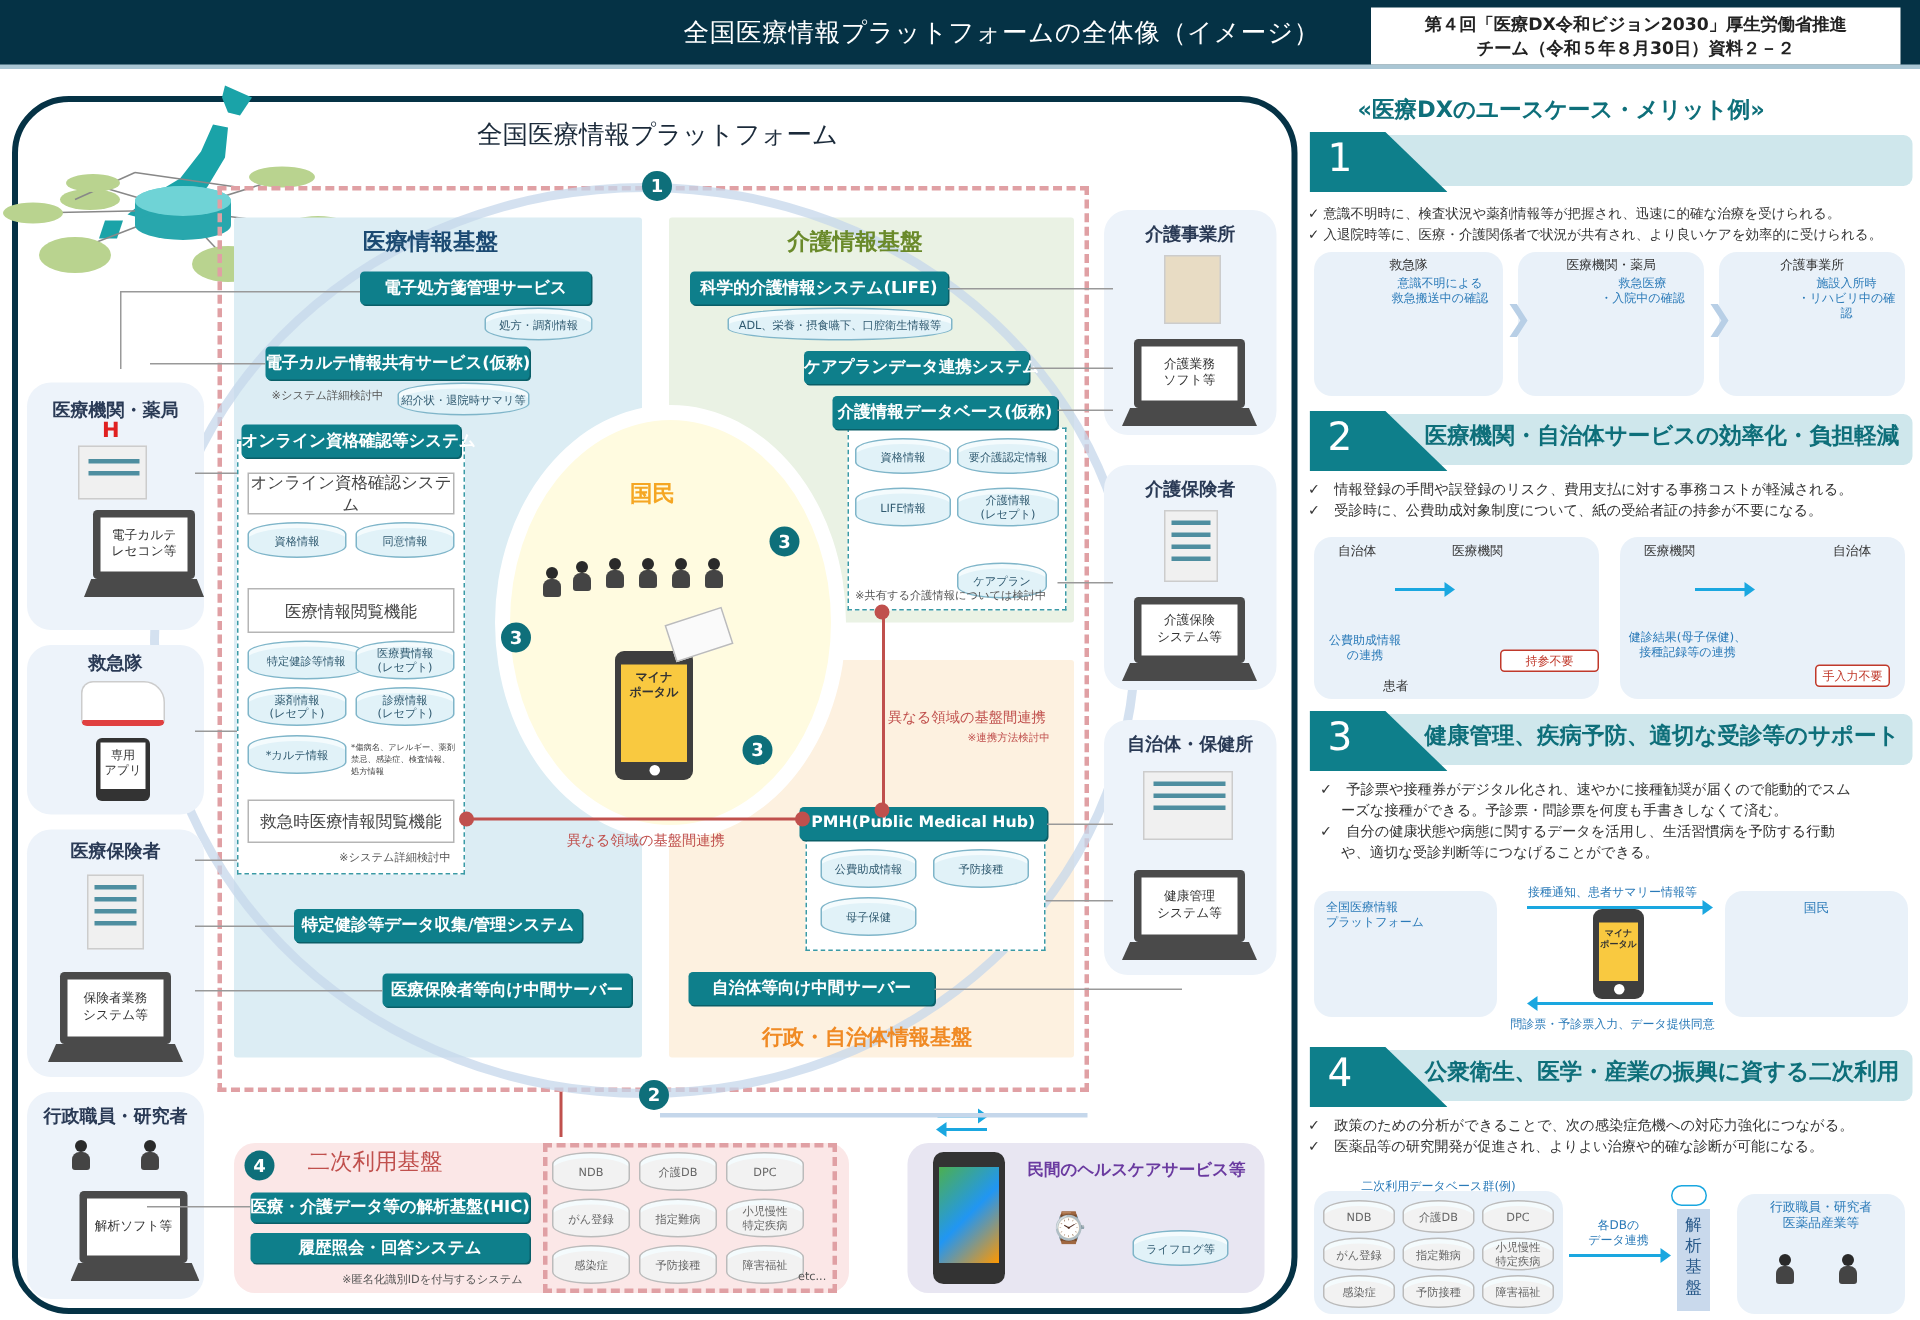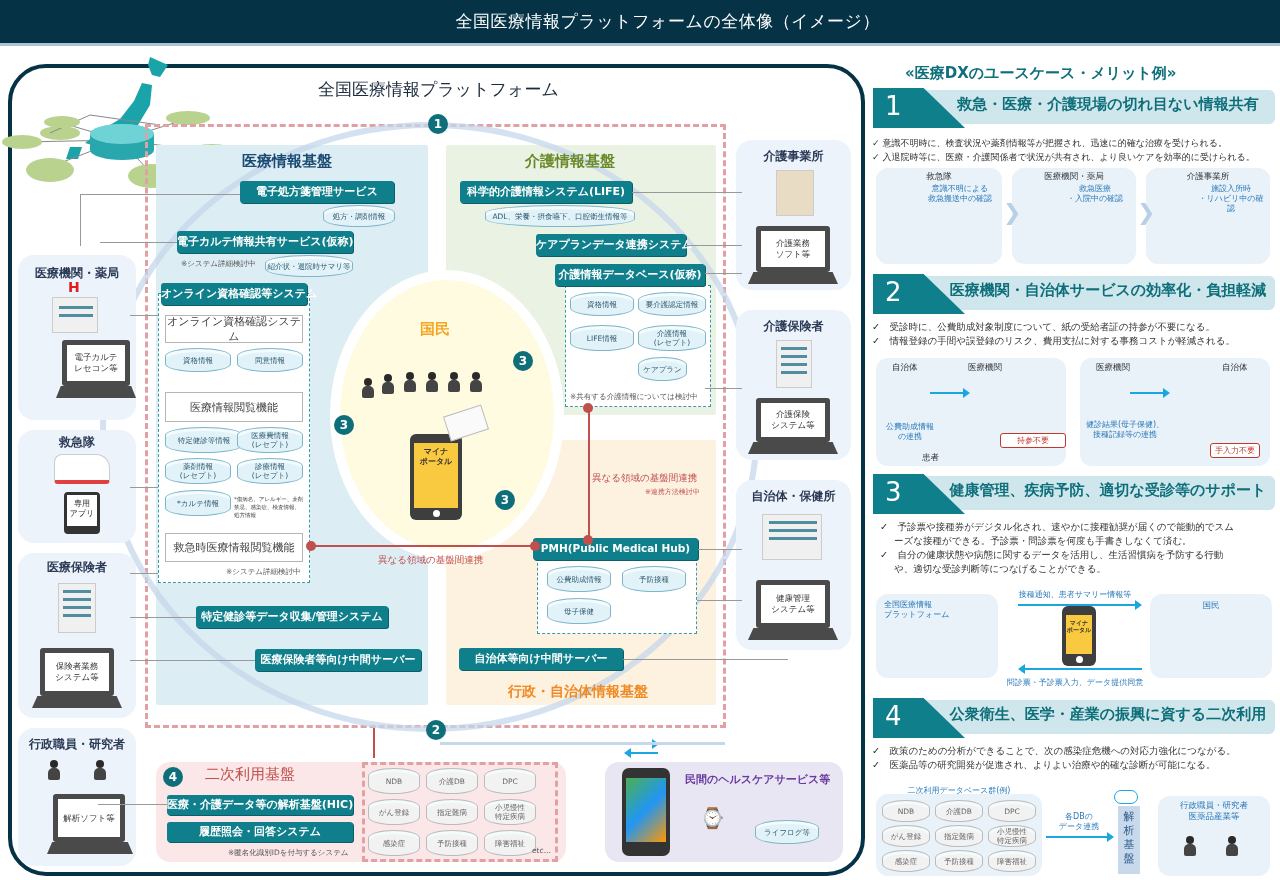--- a/index.html
+++ b/index.html
@@ -45,20 +45,24 @@
 .person:after{content:"";position:absolute;left:0;top:8px;width:12px;height:12px;border-radius:5px 5px 2px 2px;background:#444}
 .phone{position:absolute;background:#3e3e3e;border-radius:6px}
 .phone .sc{position:absolute;left:4px;top:9px;right:4px;bottom:12px;background:#f9c940;font-size:8px;text-align:center;color:#333;line-height:10px;padding-top:4px;font-weight:bold}
 .phone .hb{position:absolute;left:50%;bottom:3px;width:7px;height:7px;margin-left:-3.5px;border-radius:50%;background:#fff}
 </style>
 </head>
 <body>
 
 <div id="topbar" class="abs">
   <div class="abs title">全国医療情報プラットフォームの全体像（イメージ）</div>
+  <div class="abs meta">
+    <div>第４回「医療DX令和ビジョン2030」厚生労働省推進</div>
+    <div>チーム（令和５年８月30日）資料２－２</div>
+  </div>
 </div>
 
 <div id="frame" class="abs"></div>
 
 <div class="abs" style="left:30px;top:55px;width:140px;height:110px">
   <svg width="140" height="110" viewBox="0 0 140 110">
     <path d="M120 2 L138 10 L130 22 L122 20 L118 10 Z" fill="#1aa3a8"></path>
     <path d="M112 28 L122 30 L120 50 L108 70 L90 82 L70 92 L55 88 L70 76 L90 64 L104 46 Z" fill="#1aa3a8"></path>
     <path d="M40 92 L52 92 L48 104 L36 104 Z" fill="#1aa3a8"></path>
     <ellipse cx="30" cy="78" rx="20" ry="7" fill="#b9d38f"></ellipse>
@@ -134,21 +138,21 @@
 <div class="abs tbox" style="left:460px;top:181px;width:172px">科学的介護情報システム(LIFE)</div>
 <div class="abs db" style="left:485px;top:205px;width:150px;height:22px">ADL、栄養・摂食嚥下、口腔衛生情報等</div>
 <div class="abs tbox" style="left:536px;top:234px;width:150px">ケアプランデータ連携システム</div>
 <div class="abs" style="left:565px;top:285px;width:146px;height:122px;border:1.5px dashed #3a9aa5;background:#fff"></div>
 <div class="abs tbox" style="left:555px;top:264px;width:150px">介護情報データベース(仮称)</div>
 <div class="abs db" style="left:570px;top:292px;width:64px;height:24px">資格情報</div>
 <div class="abs db" style="left:638px;top:292px;width:68px;height:24px">要介護認定情報</div>
 <div class="abs db" style="left:570px;top:325px;width:64px;height:26px">LIFE情報</div>
 <div class="abs db" style="left:638px;top:325px;width:68px;height:26px;white-space:pre-line">介護情報
 (レセプト)</div>
-<div class="abs db" style="left:638px;top:357px;width:49px;height:24px">ケアプラン</div>
+<div class="abs db" style="left:638px;top:375px;width:60px;height:24px">ケアプラン</div>
 <div class="abs note" style="left:570px;top:392px">※共有する介護情報については検討中</div>
 
 <div class="abs" style="left:420px;top:320px;font-size:15px;font-weight:bold;color:#f5a623">国民</div>
 <div class="abs" style="left:362px;top:370px;width:150px;height:30px">
   <div class="person" style="left:0;top:8px;background:none"></div>
   <div class="person" style="left:20px;top:4px"></div>
   <div class="person" style="left:42px;top:2px"></div>
   <div class="person" style="left:64px;top:2px"></div>
   <div class="person" style="left:86px;top:2px"></div>
   <div class="person" style="left:108px;top:2px"></div>
@@ -323,21 +327,20 @@
 <div class="abs db" style="left:755px;top:820px;width:64px;height:24px">ライフログ等</div>
 <div class="arrowb" style="left:625px;top:743px;width:30px"></div>
 <div class="arrowl" style="left:628px;top:752px;width:30px"></div>
 <div class="abs" style="left:440px;top:742px;width:285px;height:3px;background:#c5d7eb"></div>
 
 <div class="abs" style="left:905px;top:64px;font-size:15px;font-weight:bold;color:#0e6f7a">«医療DXのユースケース・メリット例»</div>
 
 <div class="uc-hdr" style="top:88px">
   <div class="bar"></div>
     <div class="num2">1</div>
-  <div class="txt">救急・医療・介護現場の切れ目ない情報共有</div>
 </div>
 <div class="uc-bul" style="top:136px;width:405px">
   <div style="font-size:9px">✓ 意識不明時に、検査状況や薬剤情報等が把握され、迅速に的確な治療を受けられる。</div>
   <div style="font-size:9px">✓ 入退院時等に、医療・介護関係者で状況が共有され、より良いケアを効率的に受けられる。</div>
 </div>
 <div class="panel" style="left:876px;top:168px;width:126px;height:96px"></div>
 <div class="plbl" style="left:876px;top:171px;width:126px">救急隊</div>
 <div class="ptxt" style="left:920px;top:184px;width:80px;white-space:pre-line">意識不明による
 救急搬送中の確認</div>
 <div class="panel" style="left:1012px;top:168px;width:124px;height:96px"></div>
@@ -350,22 +353,22 @@
 ・リハビリ中の確認</div>
 <div class="abs" style="left:1003px;top:200px;color:#b8cfe6;font-size:22px">❯</div>
 <div class="abs" style="left:1137px;top:200px;color:#b8cfe6;font-size:22px">❯</div>
 
 <div class="uc-hdr" style="top:274px">
   <div class="bar"></div>
     <div class="num2">2</div>
   <div class="txt">医療機関・自治体サービスの効率化・負担軽減</div>
 </div>
 <div class="uc-bul" style="top:320px;width:405px">
+  <div>✓　情報登録の手間や誤登録のリスク、費用支払に対する事務コストが軽減される。</div>
   <div>✓　受診時に、公費助成対象制度について、紙の受給者証の持参が不要になる。</div>
-  <div>✓　情報登録の手間や誤登録のリスク、費用支払に対する事務コストが軽減される。</div>
 </div>
 <div class="panel" style="left:876px;top:358px;width:190px;height:108px"></div>
 <div class="plbl" style="left:892px;top:362px">自治体</div>
 <div class="plbl" style="left:968px;top:362px">医療機関</div>
 <div class="ptxt" style="left:880px;top:422px;width:60px;white-space:pre-line">公費助成情報
 の連携</div>
 <div class="abs" style="left:1000px;top:433px;font-size:8px;color:#c0392b;border:1px solid #c0392b;border-radius:3px;padding:1px 16px;background:#fff">持参不要</div>
 <div class="plbl" style="left:922px;top:452px">患者</div>
 <div class="panel" style="left:1080px;top:358px;width:190px;height:108px"></div>
 <div class="plbl" style="left:1096px;top:362px">医療機関</div>

